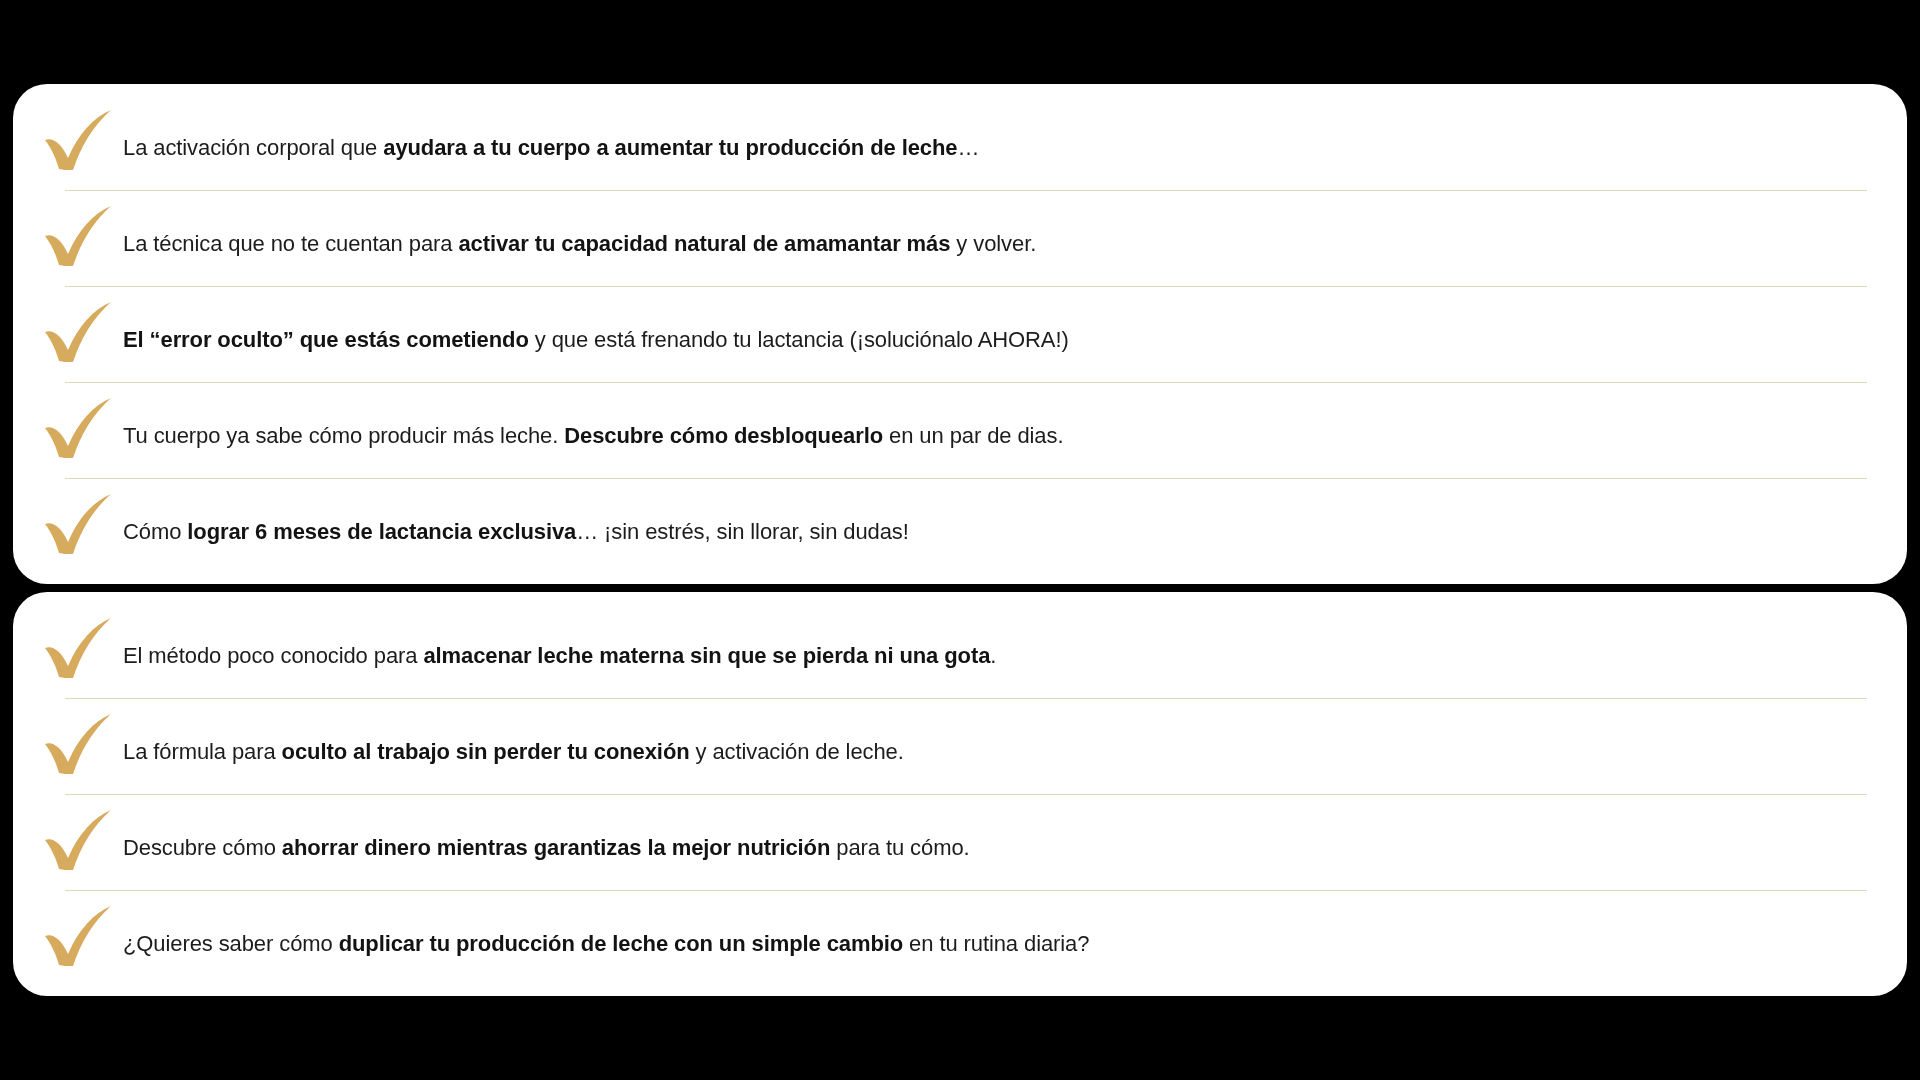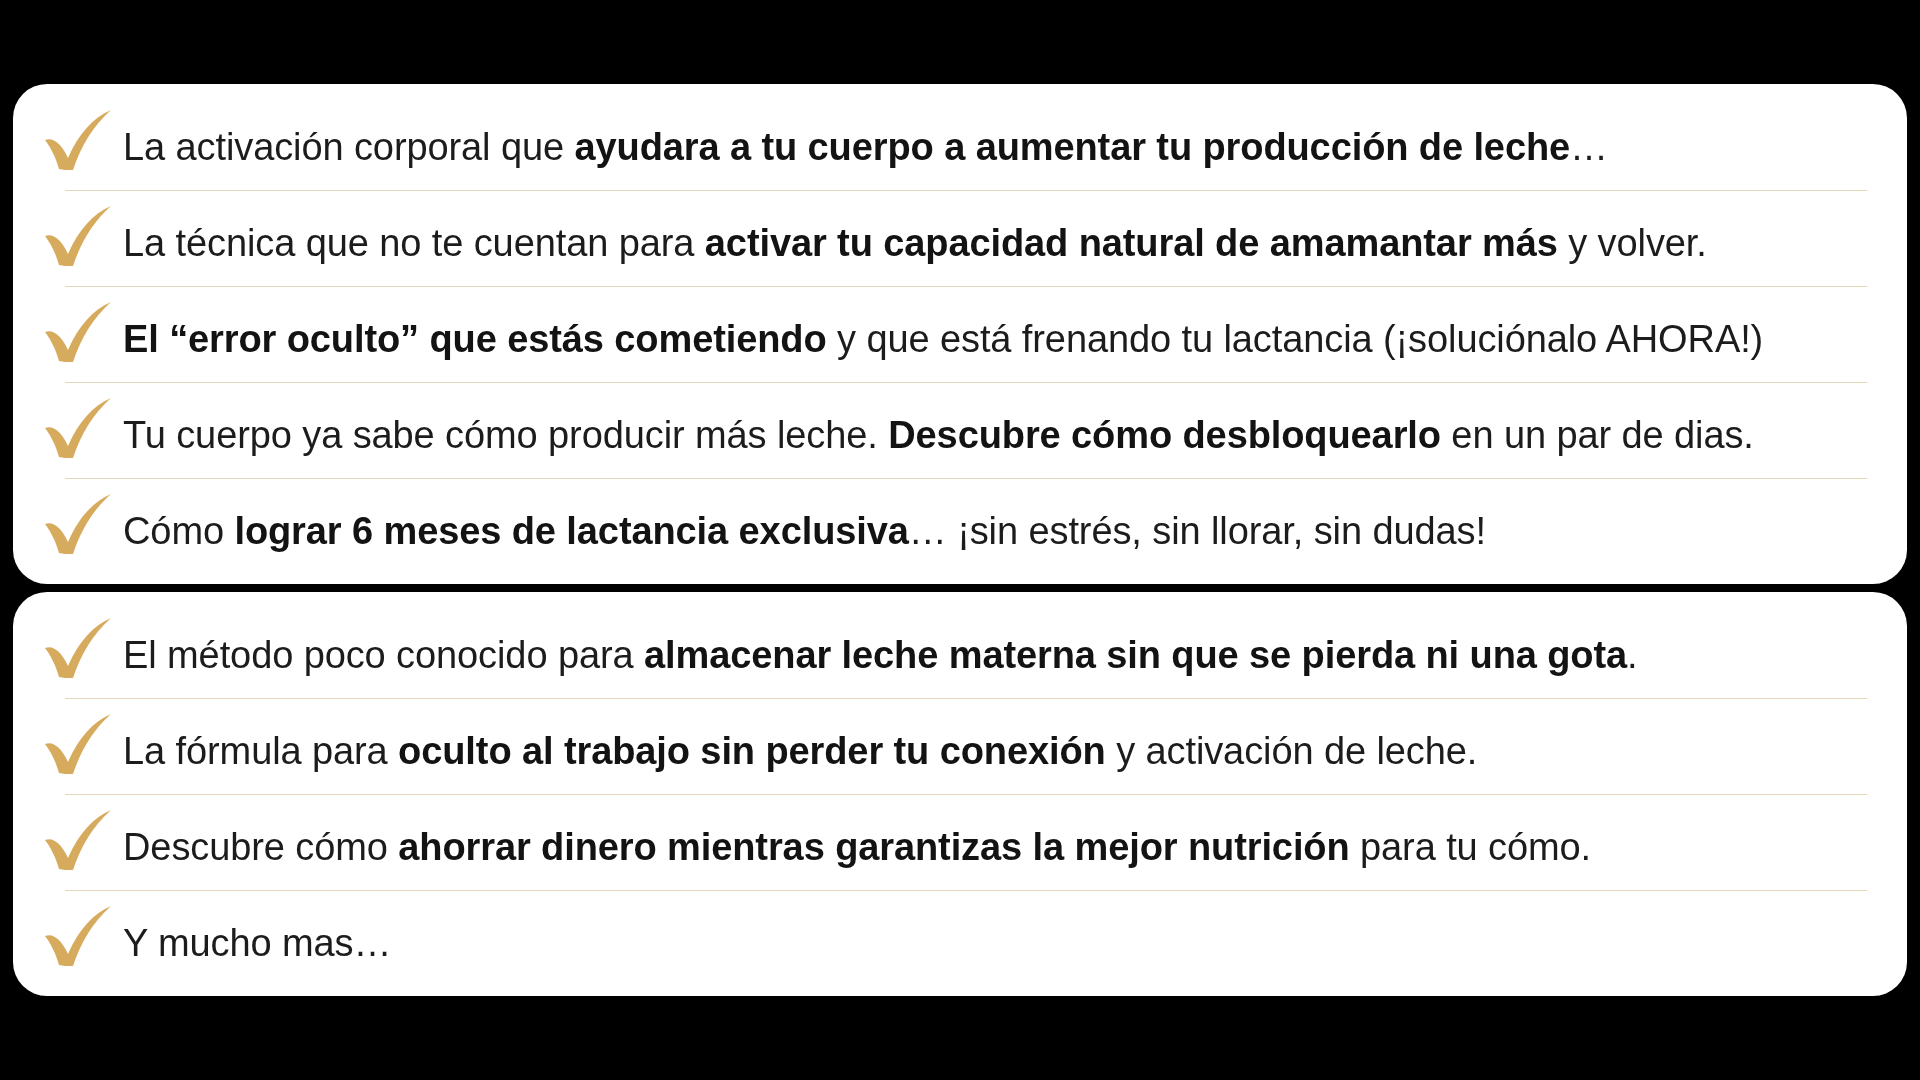--- a/index.html
+++ b/index.html
@@ -70,21 +70,21 @@
     align-items: center;
     justify-content: center;
   }
 
   .check svg {
     display: block;
   }
 
   .text {
     flex: 1 1 auto;
-    font-size: 38px;
+    font-size: 22px;
     line-height: 1.25;
     color: #1c1c1c;
     letter-spacing: -0.1px;
     font-weight: 400;
     white-space: nowrap;
     overflow: hidden;
     margin-top: 11px;
   }
 
   .text b {
@@ -176,18 +176,18 @@
           </span>
           <div class="text"><span>Descubre cómo </span><b>ahorrar dinero mientras garantizas la mejor nutrición</b><span> para tu cómo.</span></div>
         </div>
         <div class="row">
           <span class="sep"></span>
           <span class="check">
             <svg width="78" height="72" viewBox="0 0 78 72" aria-hidden="true">
               <path d="M6 34 C14 31, 22 37, 29 52 C40 27, 54 12, 72 4 C54 20, 42 40, 34 64 C28 64, 24 64, 20 63 C17 52, 12 42, 6 34 Z" fill="#d7ab5e"></path>
             </svg>
           </span>
-          <div class="text"><span>Y mucho mas…</span></div>
+          <div class="text"><span>¿Quieres saber cómo </span><b>duplicar tu producción de leche con un simple cambio</b><span> en tu rutina diaria?</span></div>
         </div>
       </div>
   </div>
 
 </div>
 
 </body></html>

